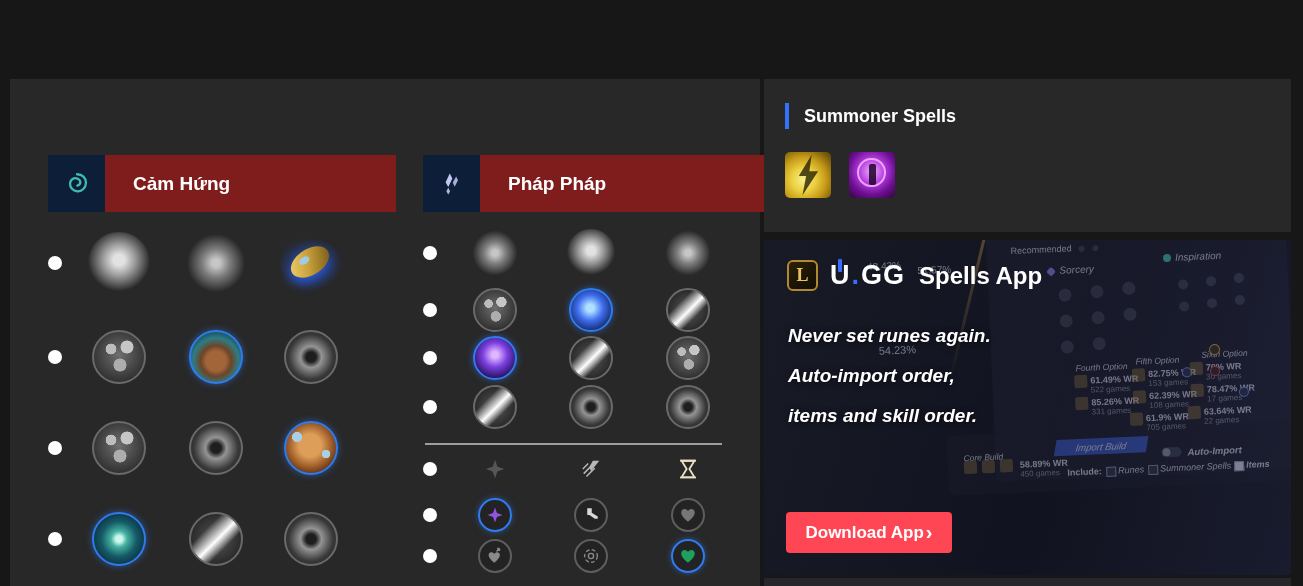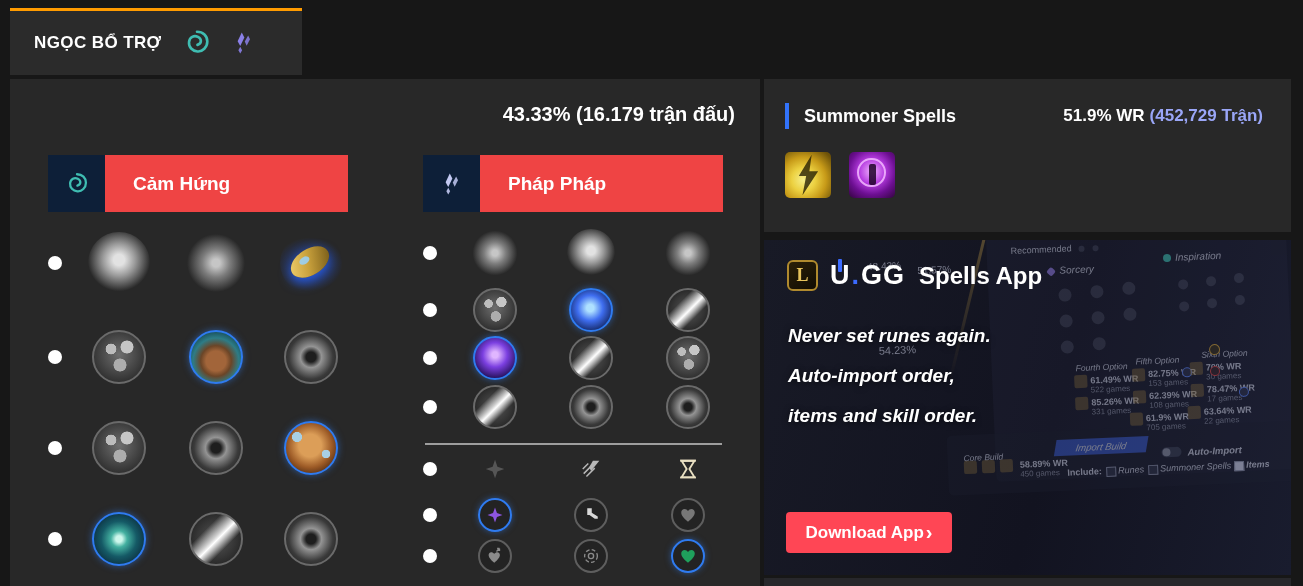--- a/index.html
+++ b/index.html
@@ -8,21 +8,21 @@
 
   
   .tab{position:absolute;left:10px;top:8px;width:292px;height:67px;background:#2b2b2b;
        border-top:3px solid #ff9b00;display:flex;align-items:center;padding-left:24px;box-sizing:border-box;cursor:pointer;}
   .tab-label{color:#fff;font-size:17px;font-weight:bold;letter-spacing:.4px;}
   .tab-ic{display:flex;align-items:center;justify-content:center;margin-left:20px;}
 
   
   .main-panel{position:absolute;left:10px;top:79px;width:750px;height:507px;background:#282828;}
   .stats{position:absolute;top:24px;right:25px;color:#fff;font-size:20px;font-weight:bold;}
-  .tree-header{position:absolute;top:76px;width:300px;height:57px;background:#ef4444;display:flex;align-items:center;}
+  .tree-header{position:absolute;top:76px;width:348px;height:57px;background:#7f1d1d;display:flex;align-items:center;}
   .th-left{left:38px;} .th-right{left:413px;}
   .ibox{width:57px;height:57px;background:#0d1f38;display:flex;align-items:center;justify-content:center;flex:none;}
   .th-label{color:#fff;font-size:19px;font-weight:bold;margin-left:28px;}
   .runes-layer{position:absolute;inset:0;}
   .bullet{position:absolute;width:14px;height:14px;border-radius:50%;background:#fff;}
   .shard-divider{position:absolute;left:415px;top:364px;width:297px;height:2px;background:#9e9e9e;}
 
   
   .rn{position:absolute;border-radius:50%;box-sizing:border-box;overflow:hidden;}
   .rn:not(.ks){border:2px solid #6a6a6a;background:radial-gradient(circle at 50% 42%,#9d9d9d 0%,#595959 45%,#2c2c2c 78%);}
@@ -110,40 +110,22 @@
   .dl-btn{position:absolute;left:22px;top:272px;width:166px;height:41px;background:#ff4655;border-radius:4px;z-index:3;
           display:flex;align-items:center;justify-content:center;gap:2px;color:#fff;font-size:17px;font-weight:bold;cursor:pointer;}
   .dl-arrow{font-size:20px;line-height:1;margin-top:-2px;}
   .bottom-strip{position:absolute;left:764px;top:578px;width:527px;height:8px;background:#27272b;}
 </style>
 </head>
 <body>
 
 <div class="screen">
 
-  <div class="tab">
-    <span class="tab-label">NGỌC BỔ TRỢ</span>
-    <span class="tab-ic">
-      <svg viewBox="0 0 32 32" width="30" height="30">
-          <path d="M16 4c6.5 0 11 4.5 11 10.5S22 25.5 16.5 25 7 20.5 7.5 15 13 7.5 17 9.5s4.5 7-.5 8.5" fill="none" stroke="#3fbdb2" stroke-width="2.8" stroke-linecap="round"></path>
-        </svg>
-    </span>
-    <span class="tab-ic">
-      <svg viewBox="0 0 32 32" width="24" height="24">
-          <g fill="#8b80e8">
-            <path d="M13 2l3.5 6.5L11 20l-3.5-6.5z"></path>
-            <path d="M21.5 6l2.5 5-4.5 8.5L17 14z" opacity="0.85"></path>
-            <path d="M11 21l2.5 4.5L11 30l-2.5-4.5z" opacity="0.9"></path>
-          </g>
-        </svg>
-    </span>
-  </div>
 
   <div class="main-panel">
-    <div class="stats">43.33% (16.179 trận đấu)</div>
 
     <div class="tree-header th-left">
       <span class="ibox">
         <svg viewBox="0 0 32 32" width="26" height="26">
             <path d="M16 4c6.5 0 11 4.5 11 10.5S22 25.5 16.5 25 7 20.5 7.5 15 13 7.5 17 9.5s4.5 7-.5 8.5" fill="none" stroke="#3fbdb2" stroke-width="2.8" stroke-linecap="round"></path>
           </svg>
       </span>
       <span class="th-label">Cảm Hứng</span>
     </div>
 
@@ -250,23 +232,20 @@
             <path d="M12 21C5.5 15.5 3 11.8 3 8.6 3 6 5 4 7.5 4c1.8 0 3.4 1 4.5 2.6C13.1 5 14.7 4 16.5 4 19 4 21 6 21 8.6c0 3.2-2.5 6.9-9 12.4z" fill="currentColor"></path>
           </svg>
         </div>
       </div>
   </div>
 
   <div class="spells-panel">
     <div class="sp-head">
       <span class="sp-bar"></span>
       <span class="sp-title">Summoner Spells</span>
-      <span class="sp-right">
-        <span class="sp-wr">51.9% WR</span><span class="sp-matches">(452,729 Trận)</span>
-      </span>
     </div>
     <div class="spell spell-flash">
         <span class="bolt"></span>
       </div>
     <div class="spell spell-teleport">
       <span class="tp-ring"></span>
       <span class="tp-figure"></span>
     </div>
   </div>
 

